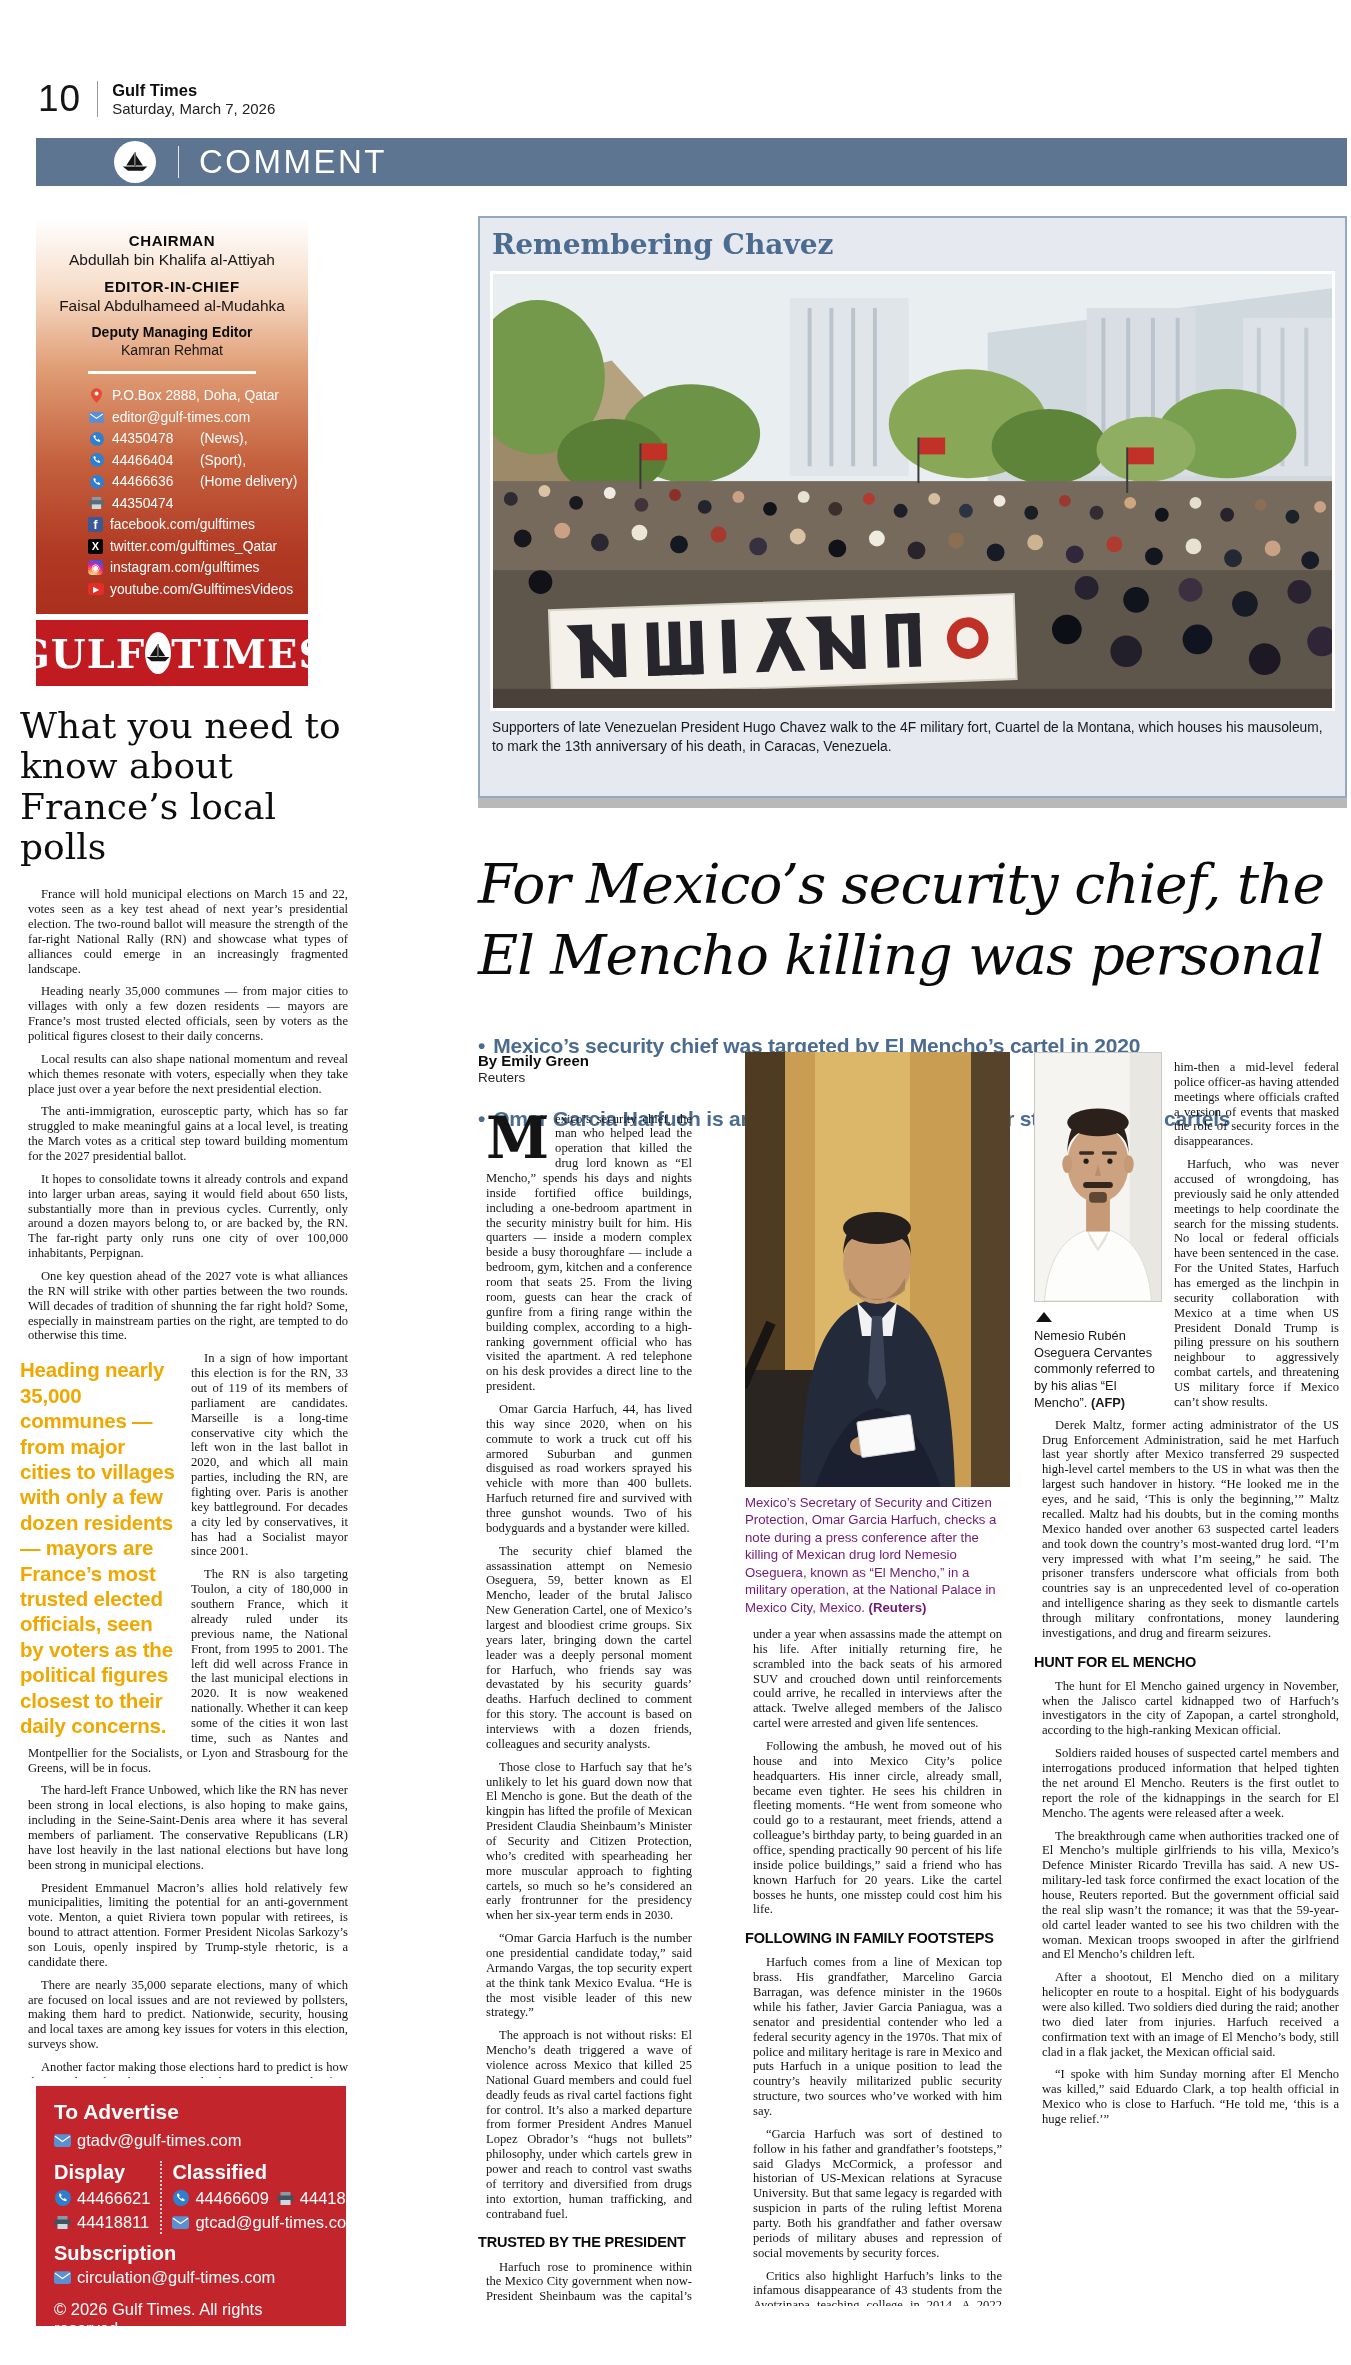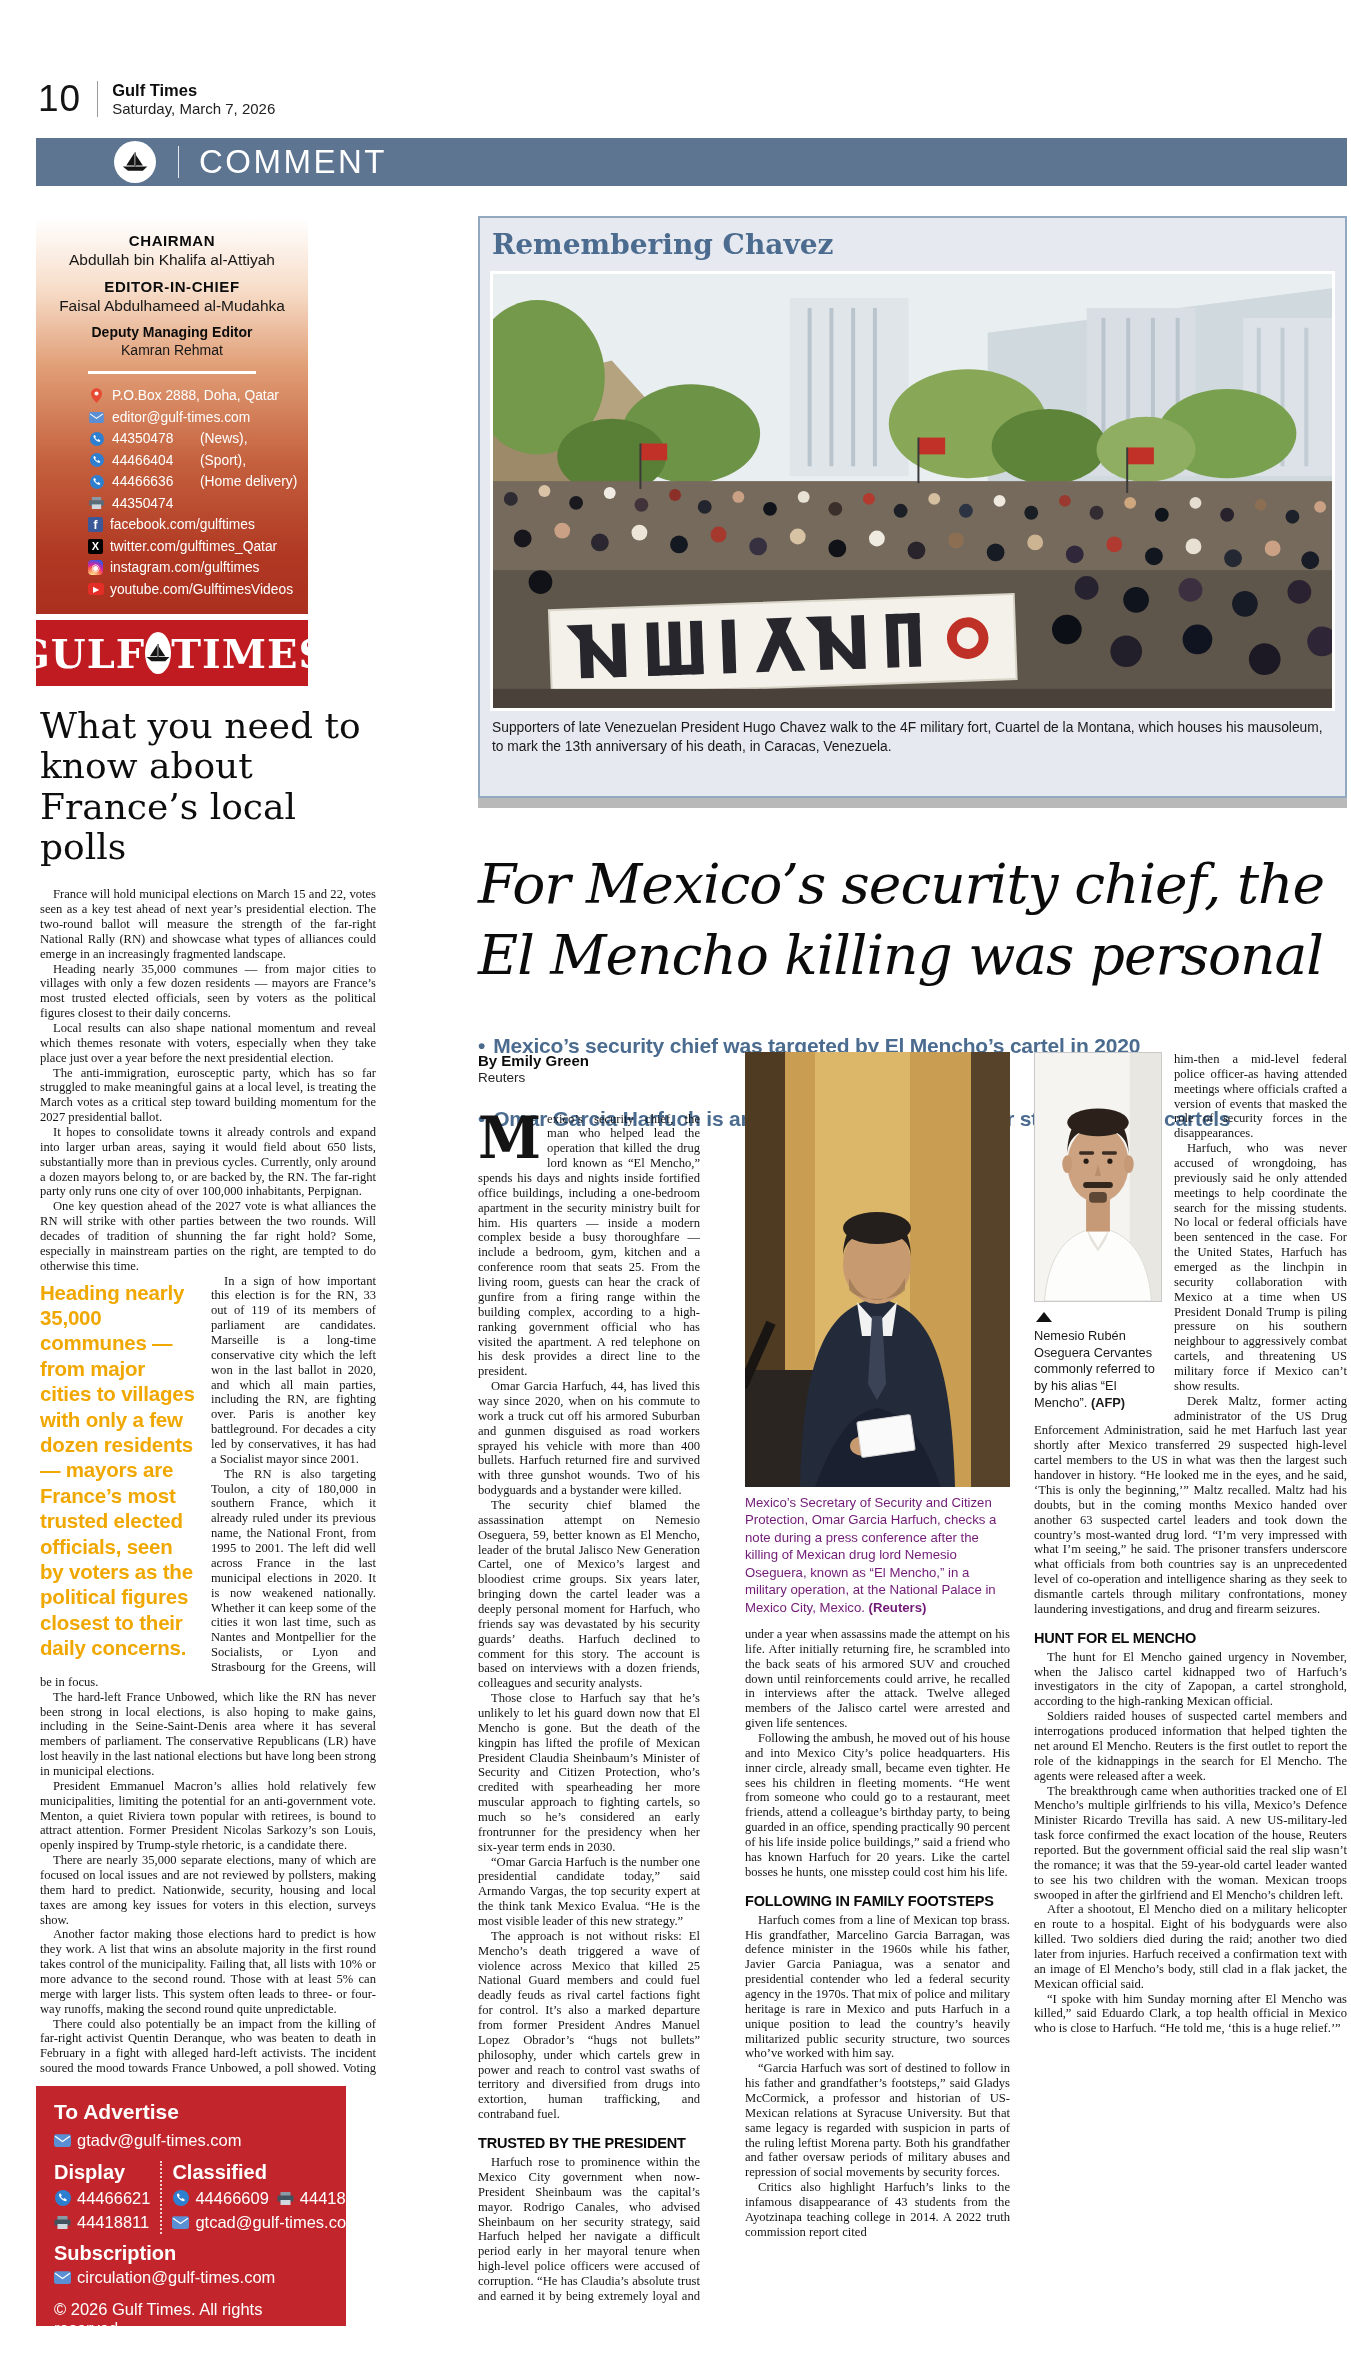--- a/index.html
+++ b/index.html
@@ -46,25 +46,25 @@
          display:inline-flex;align-items:center;justify-content:center;margin-right:6px;}
   .num{display:inline-block;min-width:88px;}
 
   
   .gt-logo{position:absolute;left:36px;top:620px;width:272px;height:66px;background:#c11b22;
            display:flex;align-items:center;justify-content:center;}
   .gt-word{font-family:"DejaVu Serif",serif;font-weight:bold;font-size:40px;color:#fff;letter-spacing:1px;}
   .gt-circle{width:42px;height:42px;border-radius:50%;background:#fff;display:flex;align-items:center;justify-content:center;}
 
   
-  .france{position:absolute;left:40px;top:706px;width:336px;height:1372px;overflow:hidden;}
+  .france{position:absolute;left:20px;top:706px;width:336px;height:1372px;overflow:hidden;}
   .fr-head{font-family:"DejaVu Serif",serif;font-weight:400;font-size:36px;line-height:1.12;
            color:#0d0d0d;margin:0 0 20px;}
   .fr-body{font-family:"Liberation Serif",serif;font-size:12.6px;line-height:1.18;text-align:justify;color:#141414;}
-  .bp{margin:0;text-indent:13px;}
+  .bp{margin:8px;text-indent:13px;}
   .bp.ni{text-indent:0;}
   .pullquote{float:left;width:158px;margin:6px 13px 6px 0;color:#f0a800;
              font-family:"Liberation Sans",sans-serif;font-weight:bold;font-size:20.5px;line-height:1.24;
              letter-spacing:-.2px;text-align:left;}
 
   
   .ads-box{position:absolute;left:36px;top:2086px;width:310px;height:240px;box-sizing:border-box;
            background:#c2262c;color:#fff;padding:14px 18px;}
   .ad-title{font-size:21px;font-weight:bold;margin-bottom:4px;}
   .ad-row{display:flex;align-items:center;font-size:16.5px;height:24px;white-space:nowrap;}

